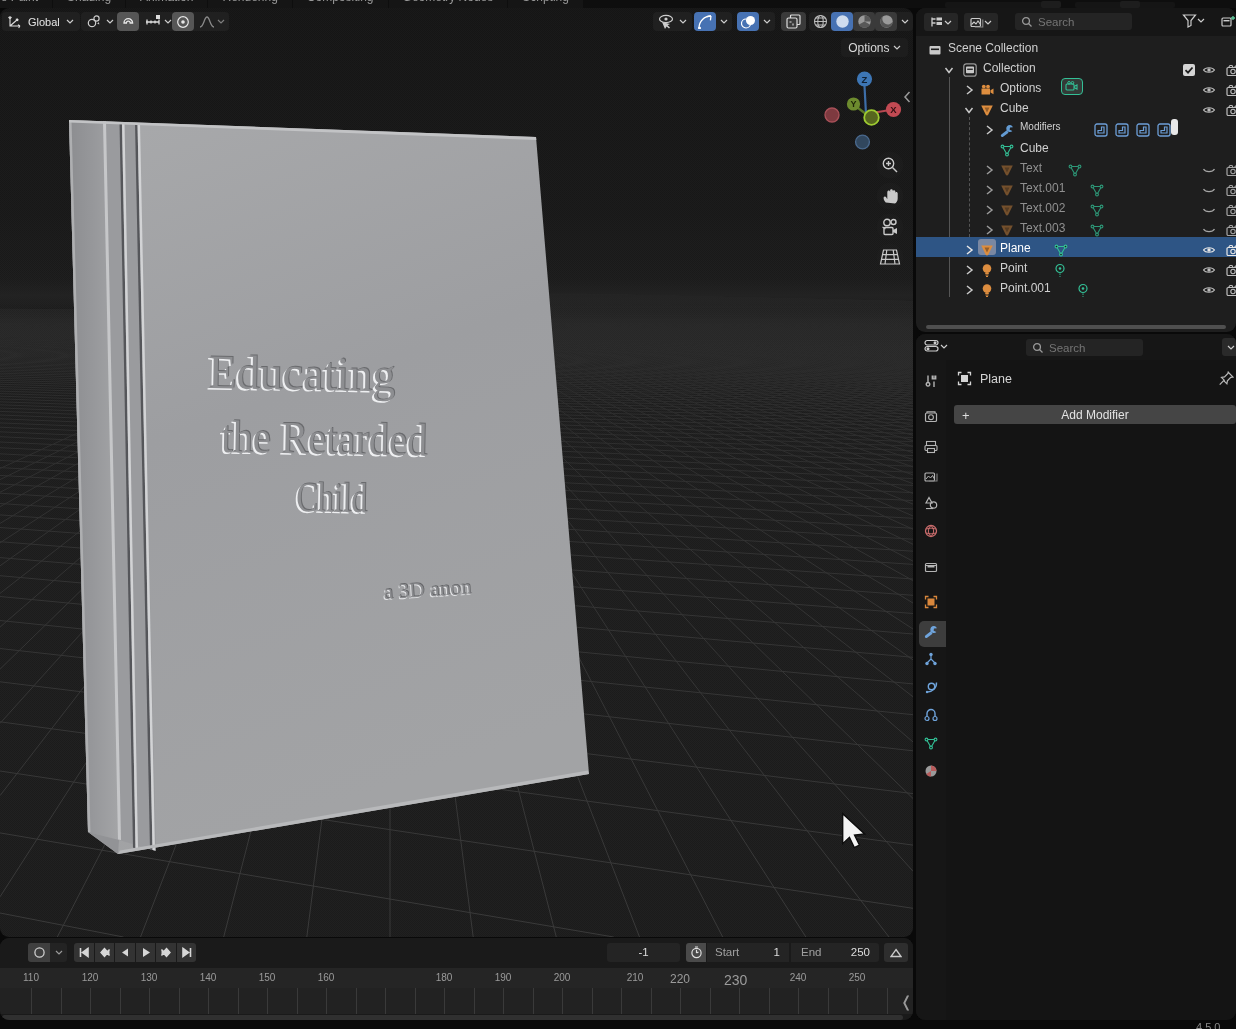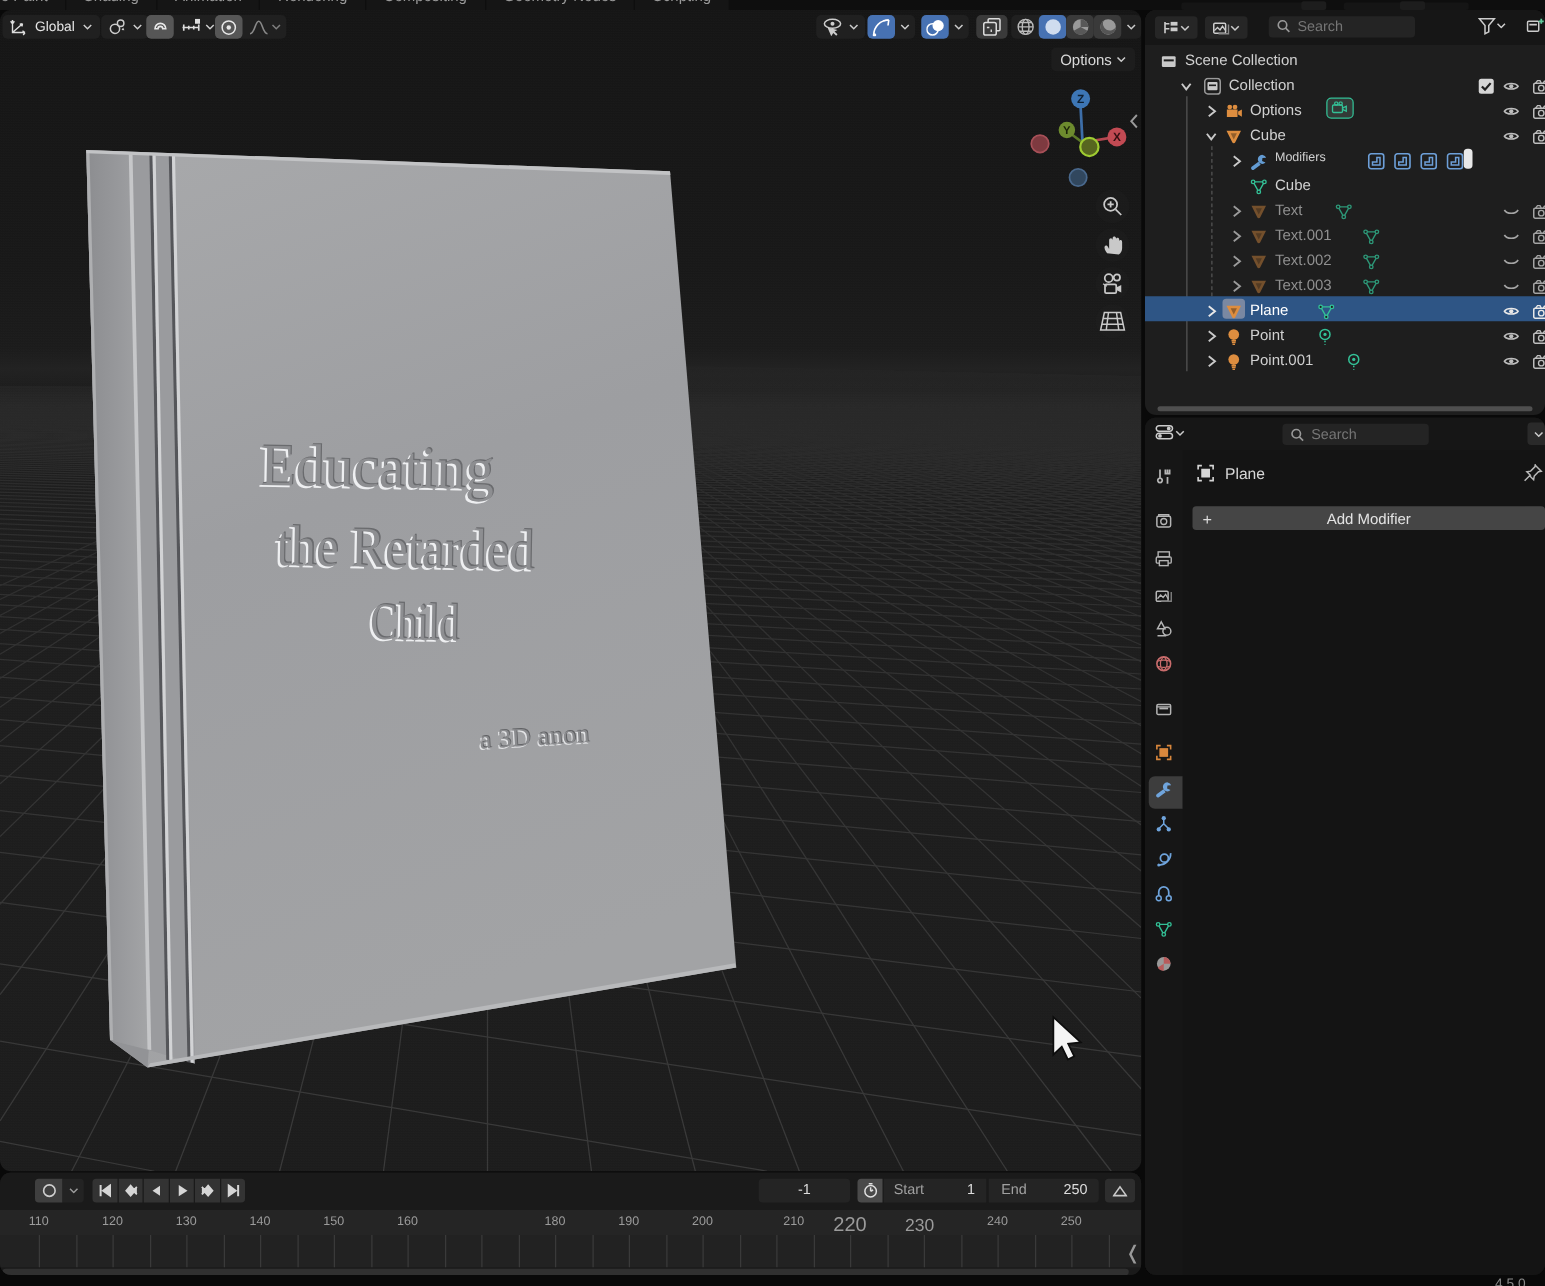--- a/index.html
+++ b/index.html
@@ -1498,21 +1498,21 @@
       <div class="abs" style="left:75.0px;top:4px;width:30px;text-align:center;font-size:10px;color:#9b9b9b;">120</div>
       <div class="abs" style="left:134.0px;top:4px;width:30px;text-align:center;font-size:10px;color:#9b9b9b;">130</div>
       <div class="abs" style="left:193.0px;top:4px;width:30px;text-align:center;font-size:10px;color:#9b9b9b;">140</div>
       <div class="abs" style="left:252.0px;top:4px;width:30px;text-align:center;font-size:10px;color:#9b9b9b;">150</div>
       <div class="abs" style="left:311.0px;top:4px;width:30px;text-align:center;font-size:10px;color:#9b9b9b;">160</div>
       <div class="abs" style="left:370.0px;top:4px;width:30px;text-align:center;font-size:10px;color:#9b9b9b;margin-top:22px;">170</div>
       <div class="abs" style="left:429.0px;top:4px;width:30px;text-align:center;font-size:10px;color:#9b9b9b;">180</div>
       <div class="abs" style="left:488.0px;top:4px;width:30px;text-align:center;font-size:10px;color:#9b9b9b;">190</div>
       <div class="abs" style="left:547.0px;top:4px;width:30px;text-align:center;font-size:10px;color:#9b9b9b;">200</div>
       <div class="abs" style="left:620px;top:4px;width:30px;text-align:center;font-size:10px;color:#9b9b9b;">210</div>
-      <div class="abs" style="left:665.0px;top:4px;width:30px;text-align:center;font-size:16px;color:#9b9b9b;">220</div>
+      <div class="abs" style="left:665.0px;top:4px;width:30px;text-align:center;font-size:12px;color:#9b9b9b;">220</div>
       <div class="abs" style="left:724.0px;top:4px;width:30px;text-align:left;font-size:14px;color:#9b9b9b;">230</div>
       <div class="abs" style="left:783.0px;top:4px;width:30px;text-align:center;font-size:10px;color:#9b9b9b;">240</div>
       <div class="abs" style="left:842.0px;top:4px;width:30px;text-align:center;font-size:10px;color:#9b9b9b;">250</div>
     </div>
 <div class="abs" style="left:0;top:50px;width:913px;height:26px;background:#222222;">
       <div class="abs" style="left:31.0px;top:0;width:1px;height:26px;background:#3a3a3a;"></div>
       <div class="abs" style="left:60.5px;top:0;width:1px;height:26px;background:#3a3a3a;"></div>
       <div class="abs" style="left:90.0px;top:0;width:1px;height:26px;background:#3a3a3a;"></div>
       <div class="abs" style="left:119.5px;top:0;width:1px;height:26px;background:#3a3a3a;"></div>
       <div class="abs" style="left:149.0px;top:0;width:1px;height:26px;background:#3a3a3a;"></div>

